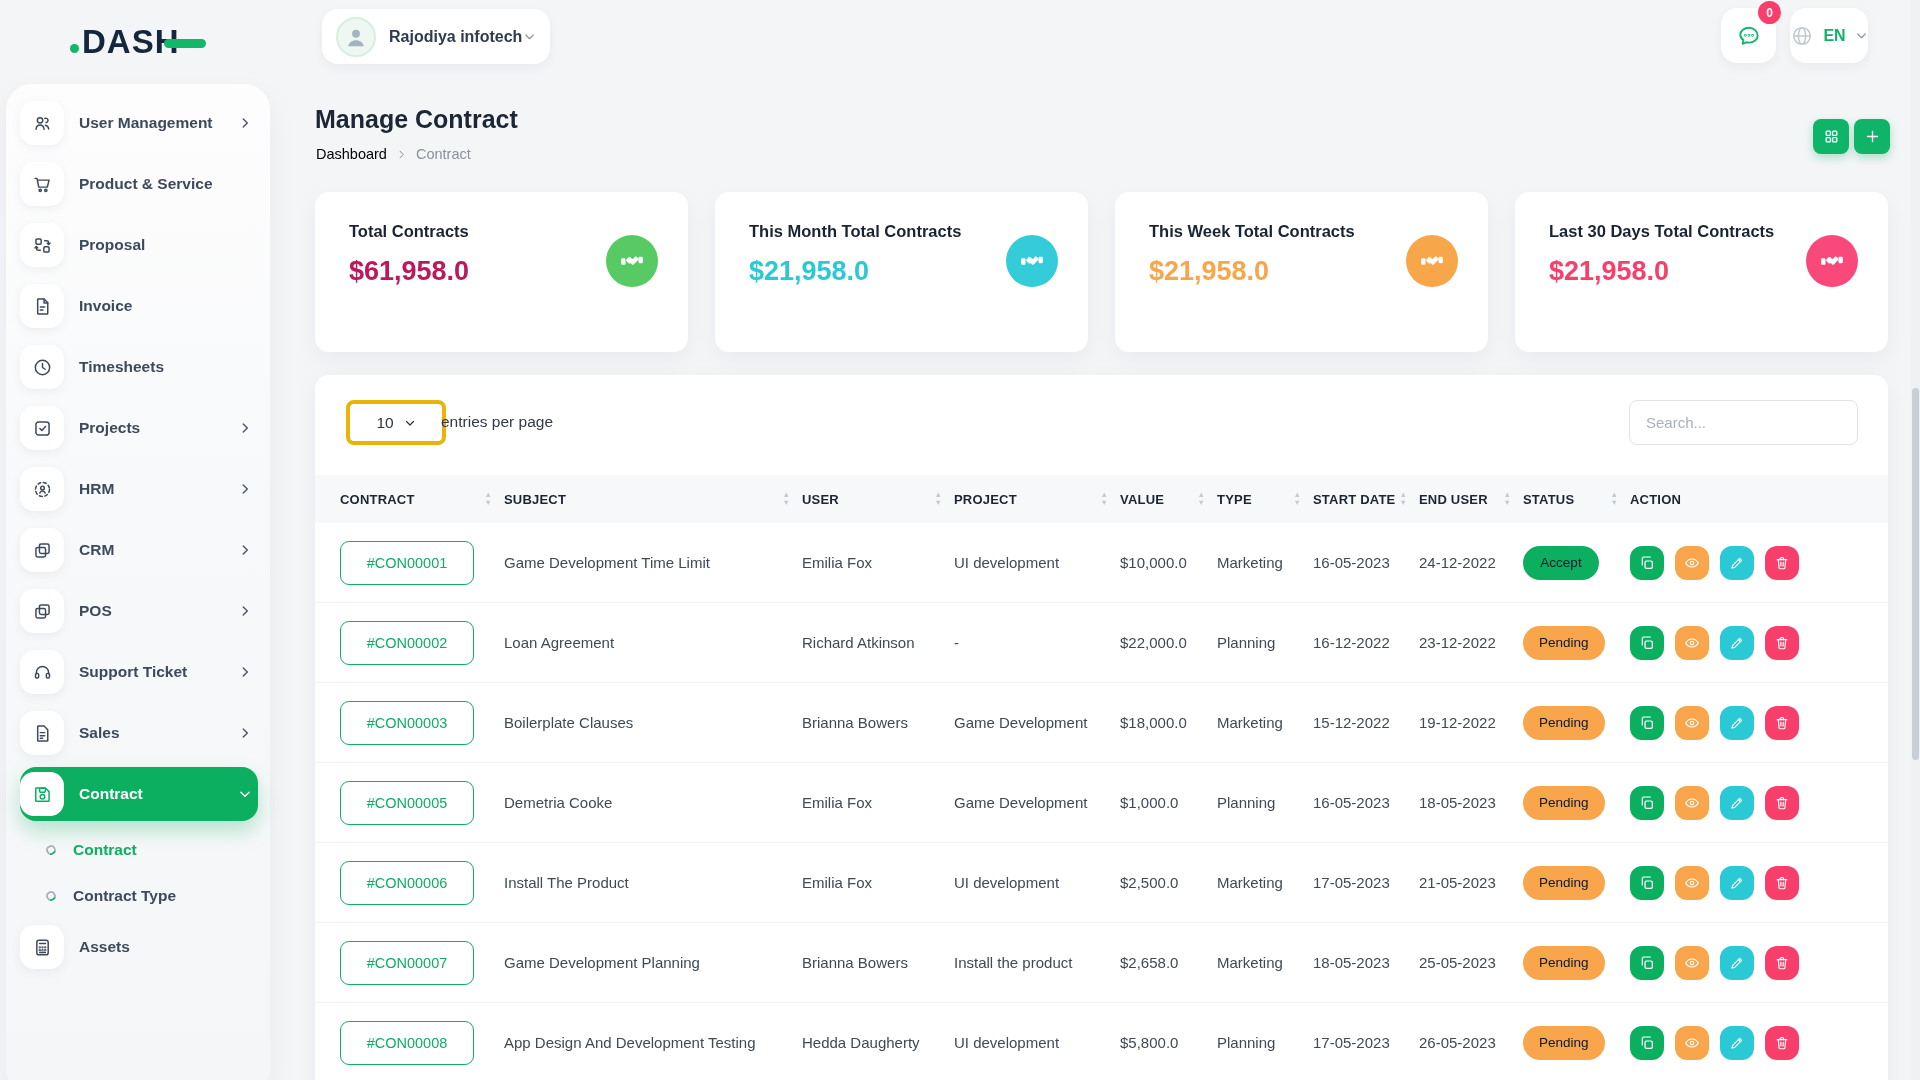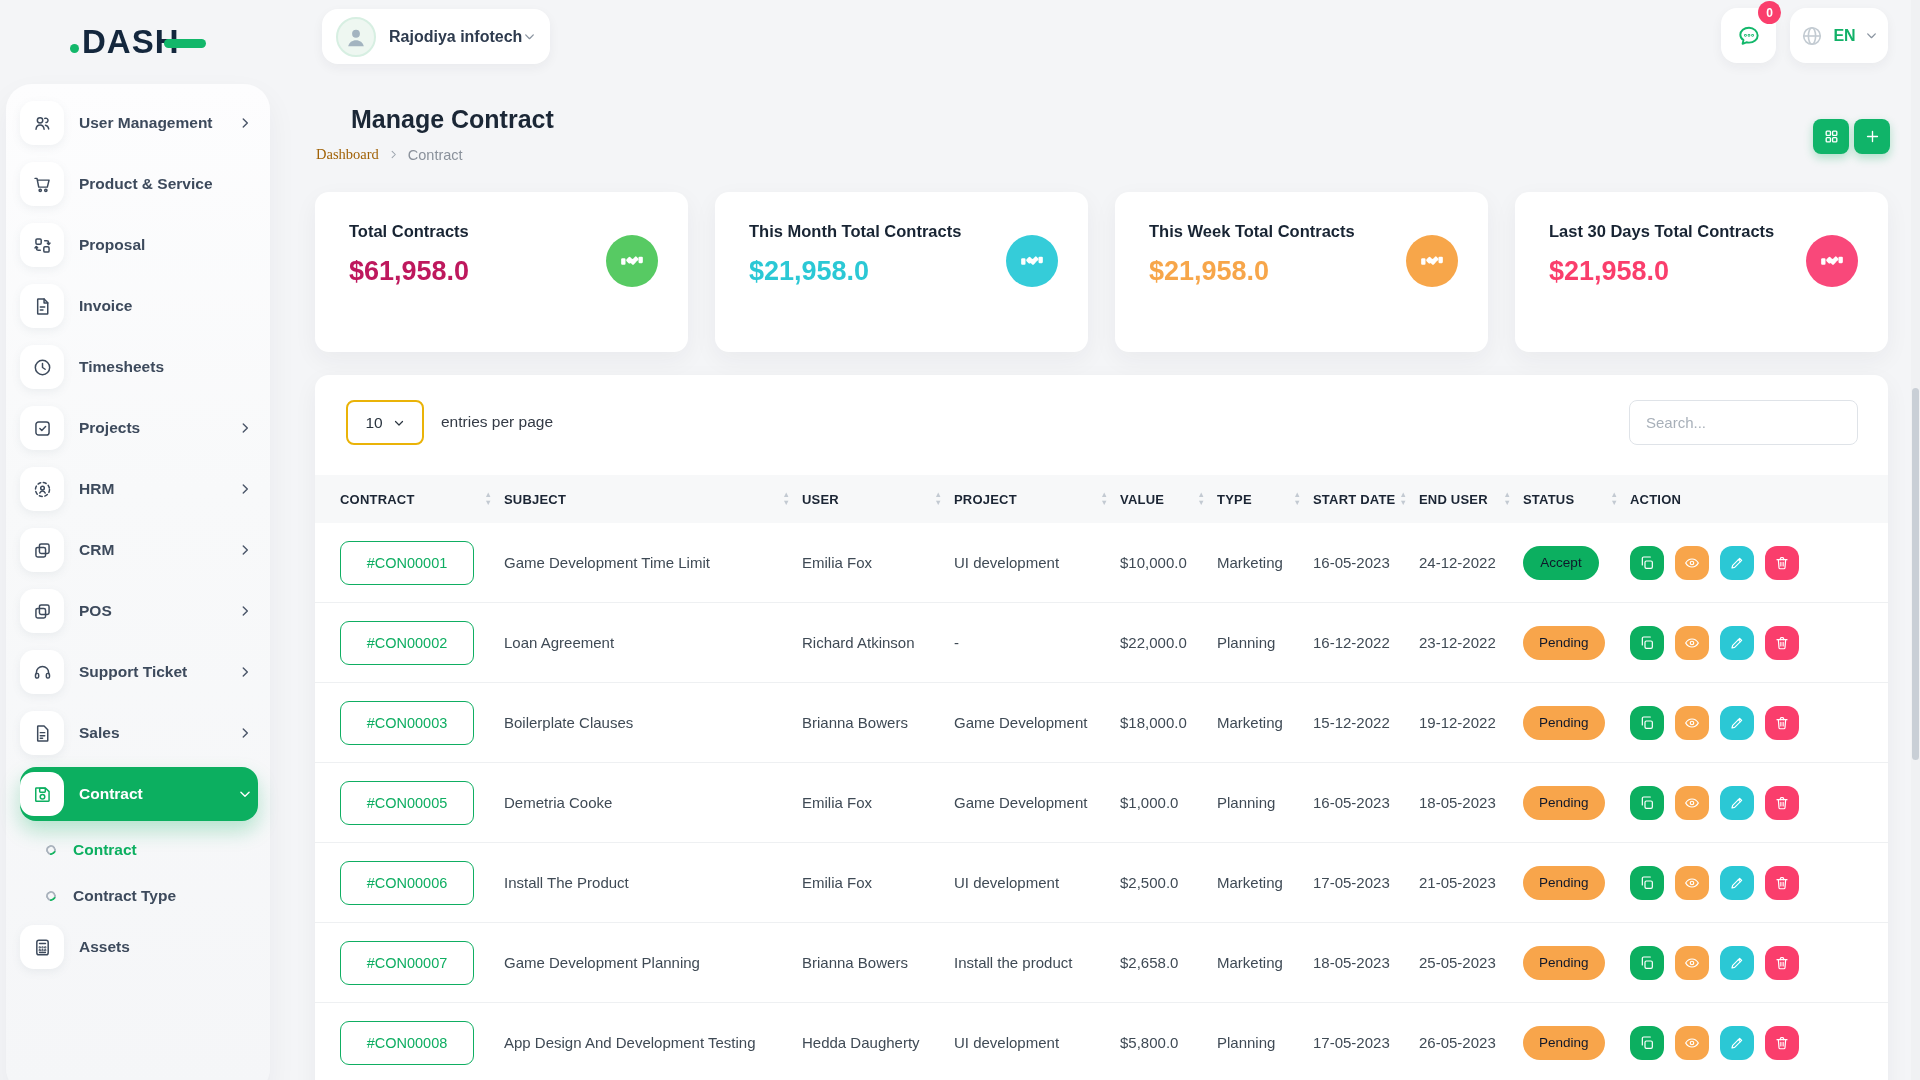--- a/index.html
+++ b/index.html
@@ -42,50 +42,50 @@
   .avatar{width:40px;height:40px;border-radius:50%;background:#eef7f1;border:2px solid #d7efe2;display:flex;align-items:center;justify-content:center;overflow:hidden;}
   .avatar svg{width:26px;height:26px;fill:#a3b4c0;}
   .company-name{margin-left:13px;font-size:16px;font-weight:600;color:#2e3b4e;}
   .company-chev{margin-left:auto;}
   .company-chev svg,.lang-chev svg{width:13px;height:13px;stroke:#8a94a0;fill:none;stroke-width:2.4;stroke-linecap:round;stroke-linejoin:round;transform:rotate(90deg);}
   .notif-btn{position:absolute;left:1721px;top:8px;width:55px;height:55px;background:#fff;border-radius:16px;
     display:flex;align-items:center;justify-content:center;box-shadow:0 4px 12px rgba(30,45,60,.05);cursor:pointer;}
   .notif-btn svg{width:26px;height:26px;stroke:#12b76a;fill:none;stroke-width:1.8;stroke-linecap:round;stroke-linejoin:round;}
   .notif-badge{position:absolute;right:-5px;top:-7px;min-width:23px;height:23px;border-radius:50%;background:#fa3e6c;color:#fff;
     font-size:12px;font-weight:700;display:flex;align-items:center;justify-content:center;}
-  .lang-pill{position:absolute;left:1790px;top:8px;width:98px;height:55px;background:#fff;border-radius:16px;
+  .lang-pill{position:absolute;left:1790px;top:8px;width:78px;height:55px;background:#fff;border-radius:16px;
     display:flex;align-items:center;justify-content:center;gap:9px;box-shadow:0 4px 12px rgba(30,45,60,.05);cursor:pointer;}
   .lang-pill .globe svg{width:24px;height:24px;stroke:#c3cbd2;fill:none;stroke-width:1.6;}
   .lang-code{font-size:16px;font-weight:700;color:#12b168;}
 
   
-  .page-title{position:absolute;left:315px;top:105px;font-size:25px;font-weight:700;color:#1b2736;margin-left:36px;}
+  .page-title{position:absolute;left:315px;top:105px;font-size:25px;font-weight:700;color:#1b2736;}
   .breadcrumb{position:absolute;left:316px;top:146px;display:flex;align-items:center;gap:9px;font-size:14.5px;}
-  .bc-link{color:#a16207;cursor:pointer;font-family:Liberation Serif, serif;}
+  .bc-link{color:#000000;cursor:pointer;}
   .bc-sep svg{width:11px;height:11px;stroke:#9aa3ad;fill:none;stroke-width:2.2;stroke-linecap:round;stroke-linejoin:round;}
   .bc-current{color:#8a919b;}
   .head-actions{position:absolute;left:1813px;top:119px;display:flex;gap:5px;}
   .sq-btn{width:36px;height:35px;border-radius:8px;background:#10b469;display:flex;align-items:center;justify-content:center;
     box-shadow:0 4px 10px rgba(12,175,96,.3);cursor:pointer;border:none;}
   .sq-btn svg{width:17px;height:17px;stroke:#fff;fill:none;stroke-width:1.9;stroke-linecap:round;stroke-linejoin:round;}
 
   
   .stats{position:absolute;left:315px;top:192px;display:flex;gap:27px;}
   .stat-card{width:373px;height:160px;background:#fff;border-radius:14px;position:relative;
     box-shadow:0 8px 24px rgba(30,45,60,.05);}
   .stat-label{position:absolute;left:34px;top:30px;font-size:16.5px;font-weight:600;color:#182433;}
   .stat-value{position:absolute;left:34px;top:64px;font-size:27px;font-weight:700;}
   .stat-circle{position:absolute;right:30px;top:43px;width:52px;height:52px;border-radius:50%;
     display:flex;align-items:center;justify-content:center;}
   .stat-circle svg{width:26px;height:26px;fill:#fff;}
 
   
   .table-card{position:absolute;left:315px;top:375px;width:1573px;height:740px;background:#fff;border-radius:14px;
     box-shadow:0 8px 24px rgba(30,45,60,.05);overflow:hidden;}
-  .entries-select{position:absolute;left:31px;top:25px;width:78px;height:45px;border:2px solid #eab308;border-radius:8px;
+  .entries-select{position:absolute;left:31px;top:25px;width:100px;height:45px;border:4px solid #eab308;border-radius:8px;
     background:#fff;display:flex;align-items:center;justify-content:center;gap:10px;font-size:15.5px;color:#2b3540;cursor:pointer;}
   .entries-select svg{width:12px;height:12px;stroke:#2b3540;fill:none;stroke-width:2.4;stroke-linecap:round;stroke-linejoin:round;transform:rotate(90deg);}
   .entries-label{position:absolute;left:126px;top:38px;font-size:15.5px;color:#333a45;}
   .search-input{position:absolute;right:30px;top:25px;width:229px;height:45px;border:1px solid #dfe3e8;border-radius:8px;
     padding:0 16px;font-size:15px;color:#333;outline:none;font-family:inherit;background:#fff;}
   .search-input::placeholder{color:#a8b0b9;}
   .thead-row,.trow{display:grid;grid-template-columns:164px 298px 152px 166px 97px 96px 106px 104px 107px 1fr;
     align-items:center;padding:0 25px;}
   .thead-row{position:absolute;left:0;top:100px;width:100%;height:48px;background:#f7f8f9;}
   .th{display:flex;align-items:center;font-size:13px;font-weight:700;color:#1b2534;letter-spacing:.2px;}

